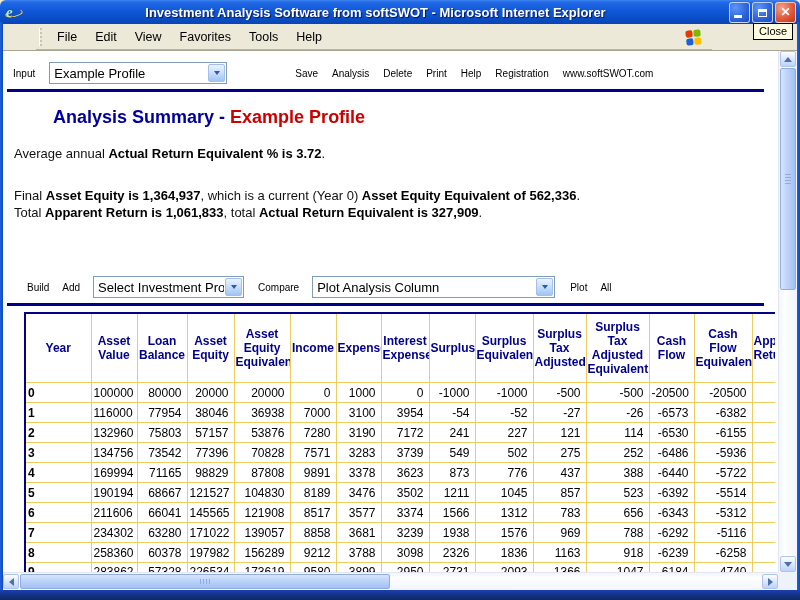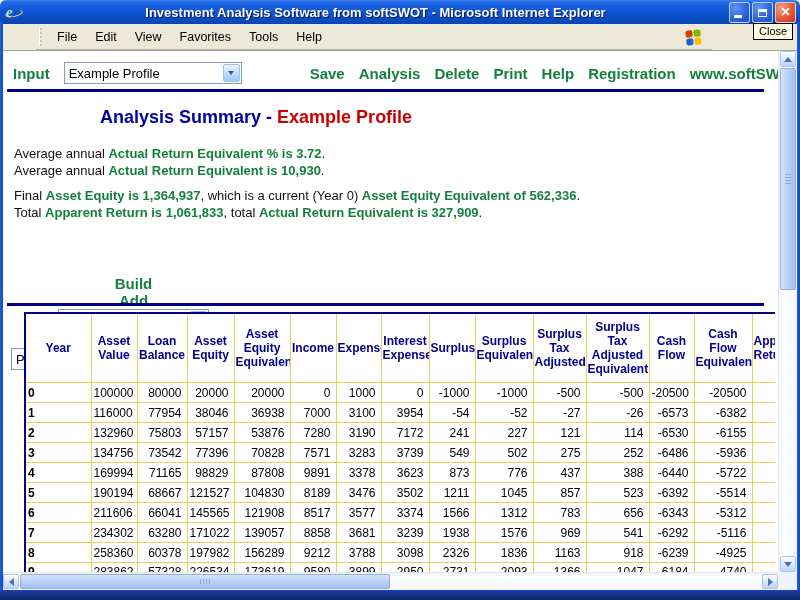--- a/index.html
+++ b/index.html
@@ -50,45 +50,45 @@
   .bottomstrip { position:absolute; left:0; bottom:0; width:800px; height:10px;
     background:linear-gradient(180deg,#1B3FB0 0%,#12307E 60%,#0E2868 100%); z-index:40; }
 
   
   .content-frame { position:absolute; left:3px; top:50px; width:794px; height:540px; background:#fff;
     border-top:1px solid #A8A595; }
   .viewport { position:absolute; left:0; top:0; right:19px; bottom:18px; overflow:hidden; background:#fff; }
 
   
   .toolbar-row { position:absolute; left:10px; top:10px; height:24px; display:flex; align-items:center; }
-  .nav-link { color:#15803d; font-weight:bold; font-size:15px; white-space:nowrap; }
+  .nav-link { color:#000000; font-weight:normal; font-size:10px; white-space:nowrap; }
   .toolbar-row > .nav-link { margin-right:14px; }
   .select { height:22px; background:#fff; border:1px solid #7F9DB9; display:flex; align-items:center;
     font-size:13px; color:#000; padding-left:4px; }
   .profile-select { width:178px; margin-right:68px; }
   .select-text { flex:1; white-space:nowrap; overflow:hidden; }
   .select-btn { width:17px; height:18px; margin:1px; flex:none; border:1px solid #A5BFE8; border-radius:2px;
     background:linear-gradient(180deg,#E9F3FE 0%,#CBE0FB 45%,#9EC5F5 100%);
     display:flex; align-items:center; justify-content:center; }
   .chev { width:0; height:0; border-left:3px solid transparent; border-right:3px solid transparent;
     border-top:4px solid #2B5AA8; }
   .toolbar-links { display:flex; gap:14px; }
 
   .rule { position:absolute; left:4px; width:757px; height:3px; background:#00008B; }
   .rule1 { top:38px; } .rule2 { top:252px; }
 
   .heading { position:absolute; left:50px; font-size:18px; font-weight:bold; white-space:nowrap; }
-  .h1pos { top:56px;margin-left:47px; } .h2pos { top:192px; }
+  .h1pos { top:56px; } .h2pos { top:192px; }
   .blue { color:#0000A0; } .red { color:#CC0000; }
 
   .para { position:absolute; left:11px; font-size:13px; color:#111; line-height:17px; white-space:nowrap; }
   .p1 { top:94px; } .p2 { top:136px; }
-  .para b { color:#15803d; }
-
-  .controls-row { position:absolute; left:8px; top:224px; height:24px; display:flex; align-items:center;flex-direction:column; }
+  .para b { color:#000000; }
+
+  .controls-row { position:absolute; left:24px; top:224px; height:24px; display:flex; align-items:center; }
   .controls-row .nav-link { margin-right:13px; }
   .invest-select { width:151px; margin-right:14px; }
   .plot-select { width:243px; margin-right:15px; }
 
   
   .table-clip { position:absolute; left:21px; top:261px; width:751px; height:264px; overflow:hidden; }
   table.analysis { border-collapse:collapse; table-layout:fixed; width:767px;
     border:2px solid #00008B; }
   table.analysis th, table.analysis td { border:1px solid #EDCD60; overflow:hidden; }
   table.analysis th { color:#00008B; font-size:12px; font-weight:bold; text-align:center;
@@ -188,21 +188,20 @@
       </div>
 
       <div class="rule rule1"></div>
 
       <div class="heading h1pos">
         <span class="blue">Analysis Summary - </span><span class="red">Example Profile</span>
       </div>
 
       <div class="para p1">
         <div><span>Average annual </span><b>Actual Return Equivalent % is 3.72</b><span>.</span></div>
-        <div><span>Average annual </span><b>Actual Return Equivalent is 10,930</b><span>.</span></div>
       </div>
 
       <div class="para p2">
         <div><span>Final </span><b>Asset Equity is 1,364,937</b><span>, which is a current (Year 0) </span><b>Asset Equity Equivalent of 562,336</b><span>.</span></div>
         <div><span>Total </span><b>Apparent Return is 1,061,833</b><span>, total </span><b>Actual Return Equivalent is 327,909</b><span>.</span></div>
       </div>
 
 
       <div class="controls-row">
         <span class="nav-link">Build</span>
@@ -389,40 +388,40 @@
                 <td class="numcell">234302</td>
                 <td class="numcell">63280</td>
                 <td class="numcell">171022</td>
                 <td class="numcell">139057</td>
                 <td class="numcell">8858</td>
                 <td class="numcell">3681</td>
                 <td class="numcell">3239</td>
                 <td class="numcell">1938</td>
                 <td class="numcell">1576</td>
                 <td class="numcell">969</td>
-                <td class="numcell">541</td>
+                <td class="numcell">788</td>
                 <td class="numcell">-6292</td>
                 <td class="numcell">-5116</td>
                 <td class="numcell"></td>
               </tr>
               <tr>
                 <td class="yearcell">8</td>
                 <td class="numcell">258360</td>
                 <td class="numcell">60378</td>
                 <td class="numcell">197982</td>
                 <td class="numcell">156289</td>
                 <td class="numcell">9212</td>
                 <td class="numcell">3788</td>
                 <td class="numcell">3098</td>
                 <td class="numcell">2326</td>
                 <td class="numcell">1836</td>
                 <td class="numcell">1163</td>
                 <td class="numcell">918</td>
                 <td class="numcell">-6239</td>
-                <td class="numcell">-4925</td>
+                <td class="numcell">-6258</td>
                 <td class="numcell"></td>
               </tr>
               <tr>
                 <td class="yearcell">9</td>
                 <td class="numcell">283862</td>
                 <td class="numcell">57328</td>
                 <td class="numcell">226534</td>
                 <td class="numcell">173619</td>
                 <td class="numcell">9580</td>
                 <td class="numcell">3899</td>

